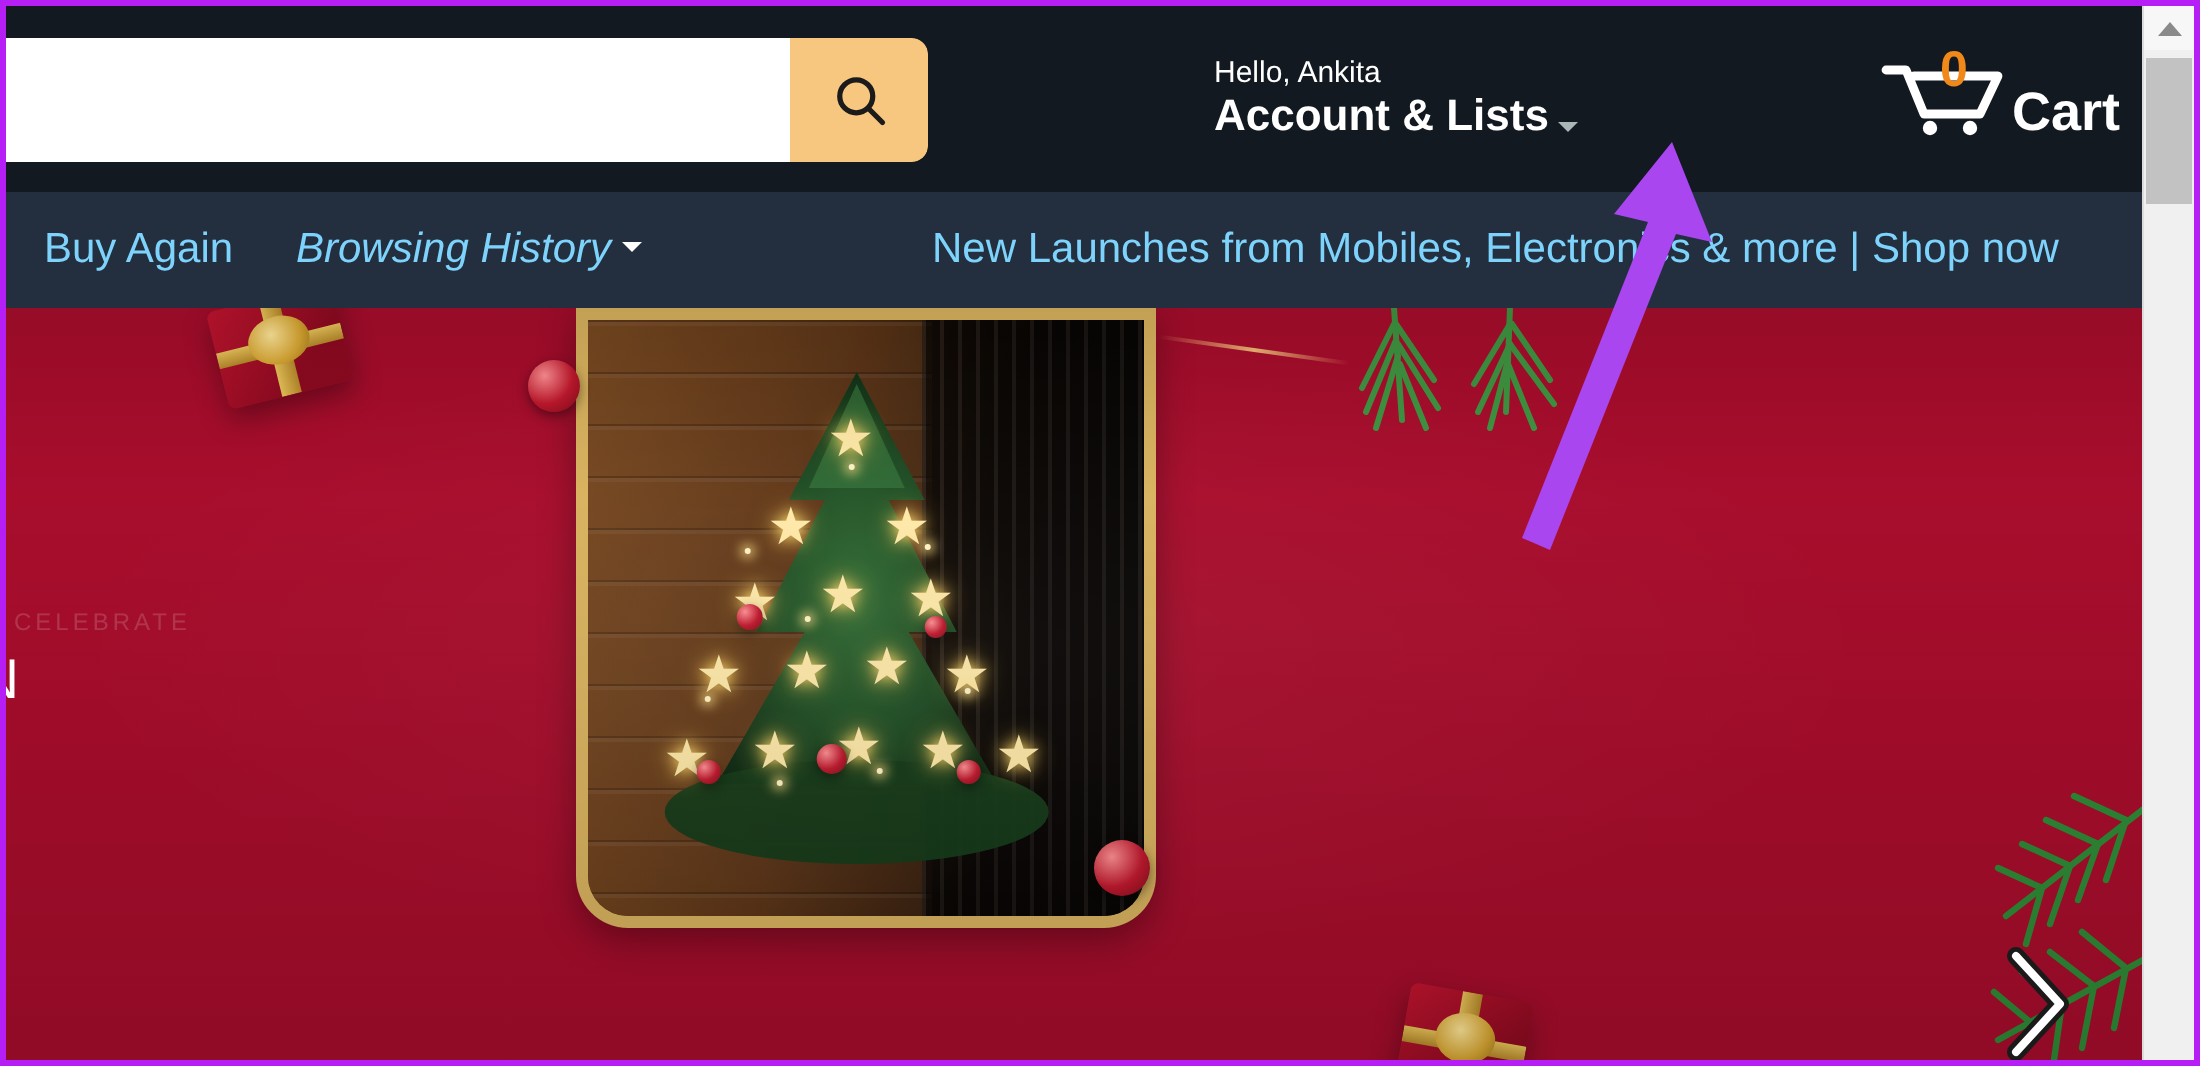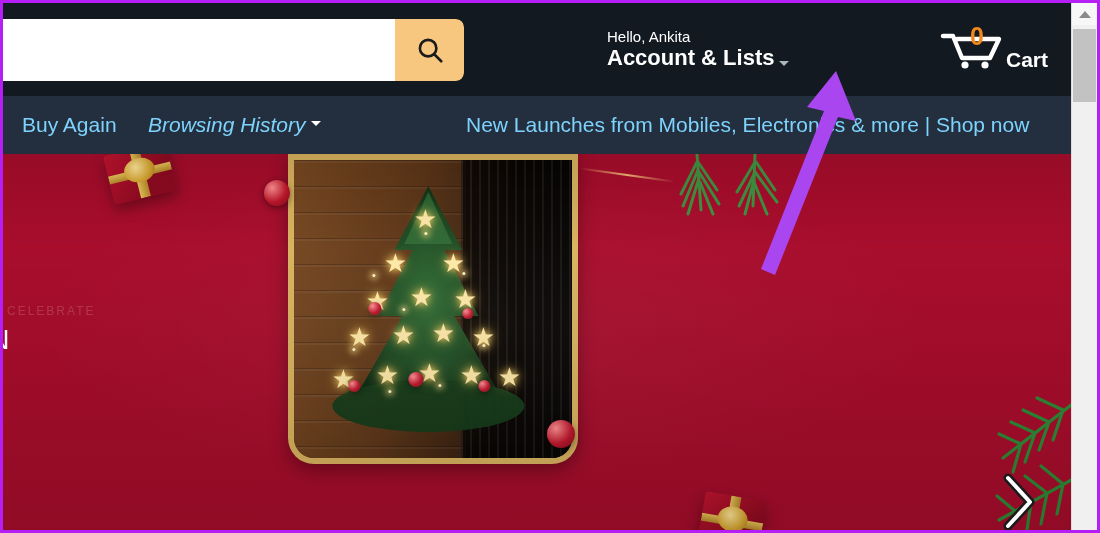--- a/index.html
+++ b/index.html
@@ -72,21 +72,21 @@
   .twoline{display:flex;flex-direction:column;line-height:1.12;}
   .twoline .l1{font-size:15px;font-weight:normal;color:#ffffff;}
   .twoline .l2{font-size:22px;font-weight:bold;color:#ffffff;}
   .account{position:absolute;left:117px;display:flex;align-items:flex-end;}
   .returns{position:absolute;left:330px;}
   .cart{position:absolute;left:450px;display:flex;align-items:flex-end;gap:2px;}
   .cartcount{
     position:absolute;left:30px;top:-2px;color:#f0881a;font-size:25px;
     font-weight:bold;line-height:1;
   }
-  .cartlbl{font-size:21px;font-weight:bold;color:#ffffff;margin-bottom:2px;}
+  .cartlbl{font-size:27px;font-weight:bold;color:#ffffff;margin-bottom:2px;}
   
   .subbar{
     position:absolute;left:0;top:93px;width:1072px;height:58px;
     background:#232f3e;color:#7dd3fc;
   }
   .subitem{
     position:absolute;top:50%;transform:translateY(-50%);
     display:flex;align-items:center;font-size:21px;cursor:pointer;
     padding:4px 6px;border:1px solid transparent;border-radius:2px;
     white-space:nowrap;

